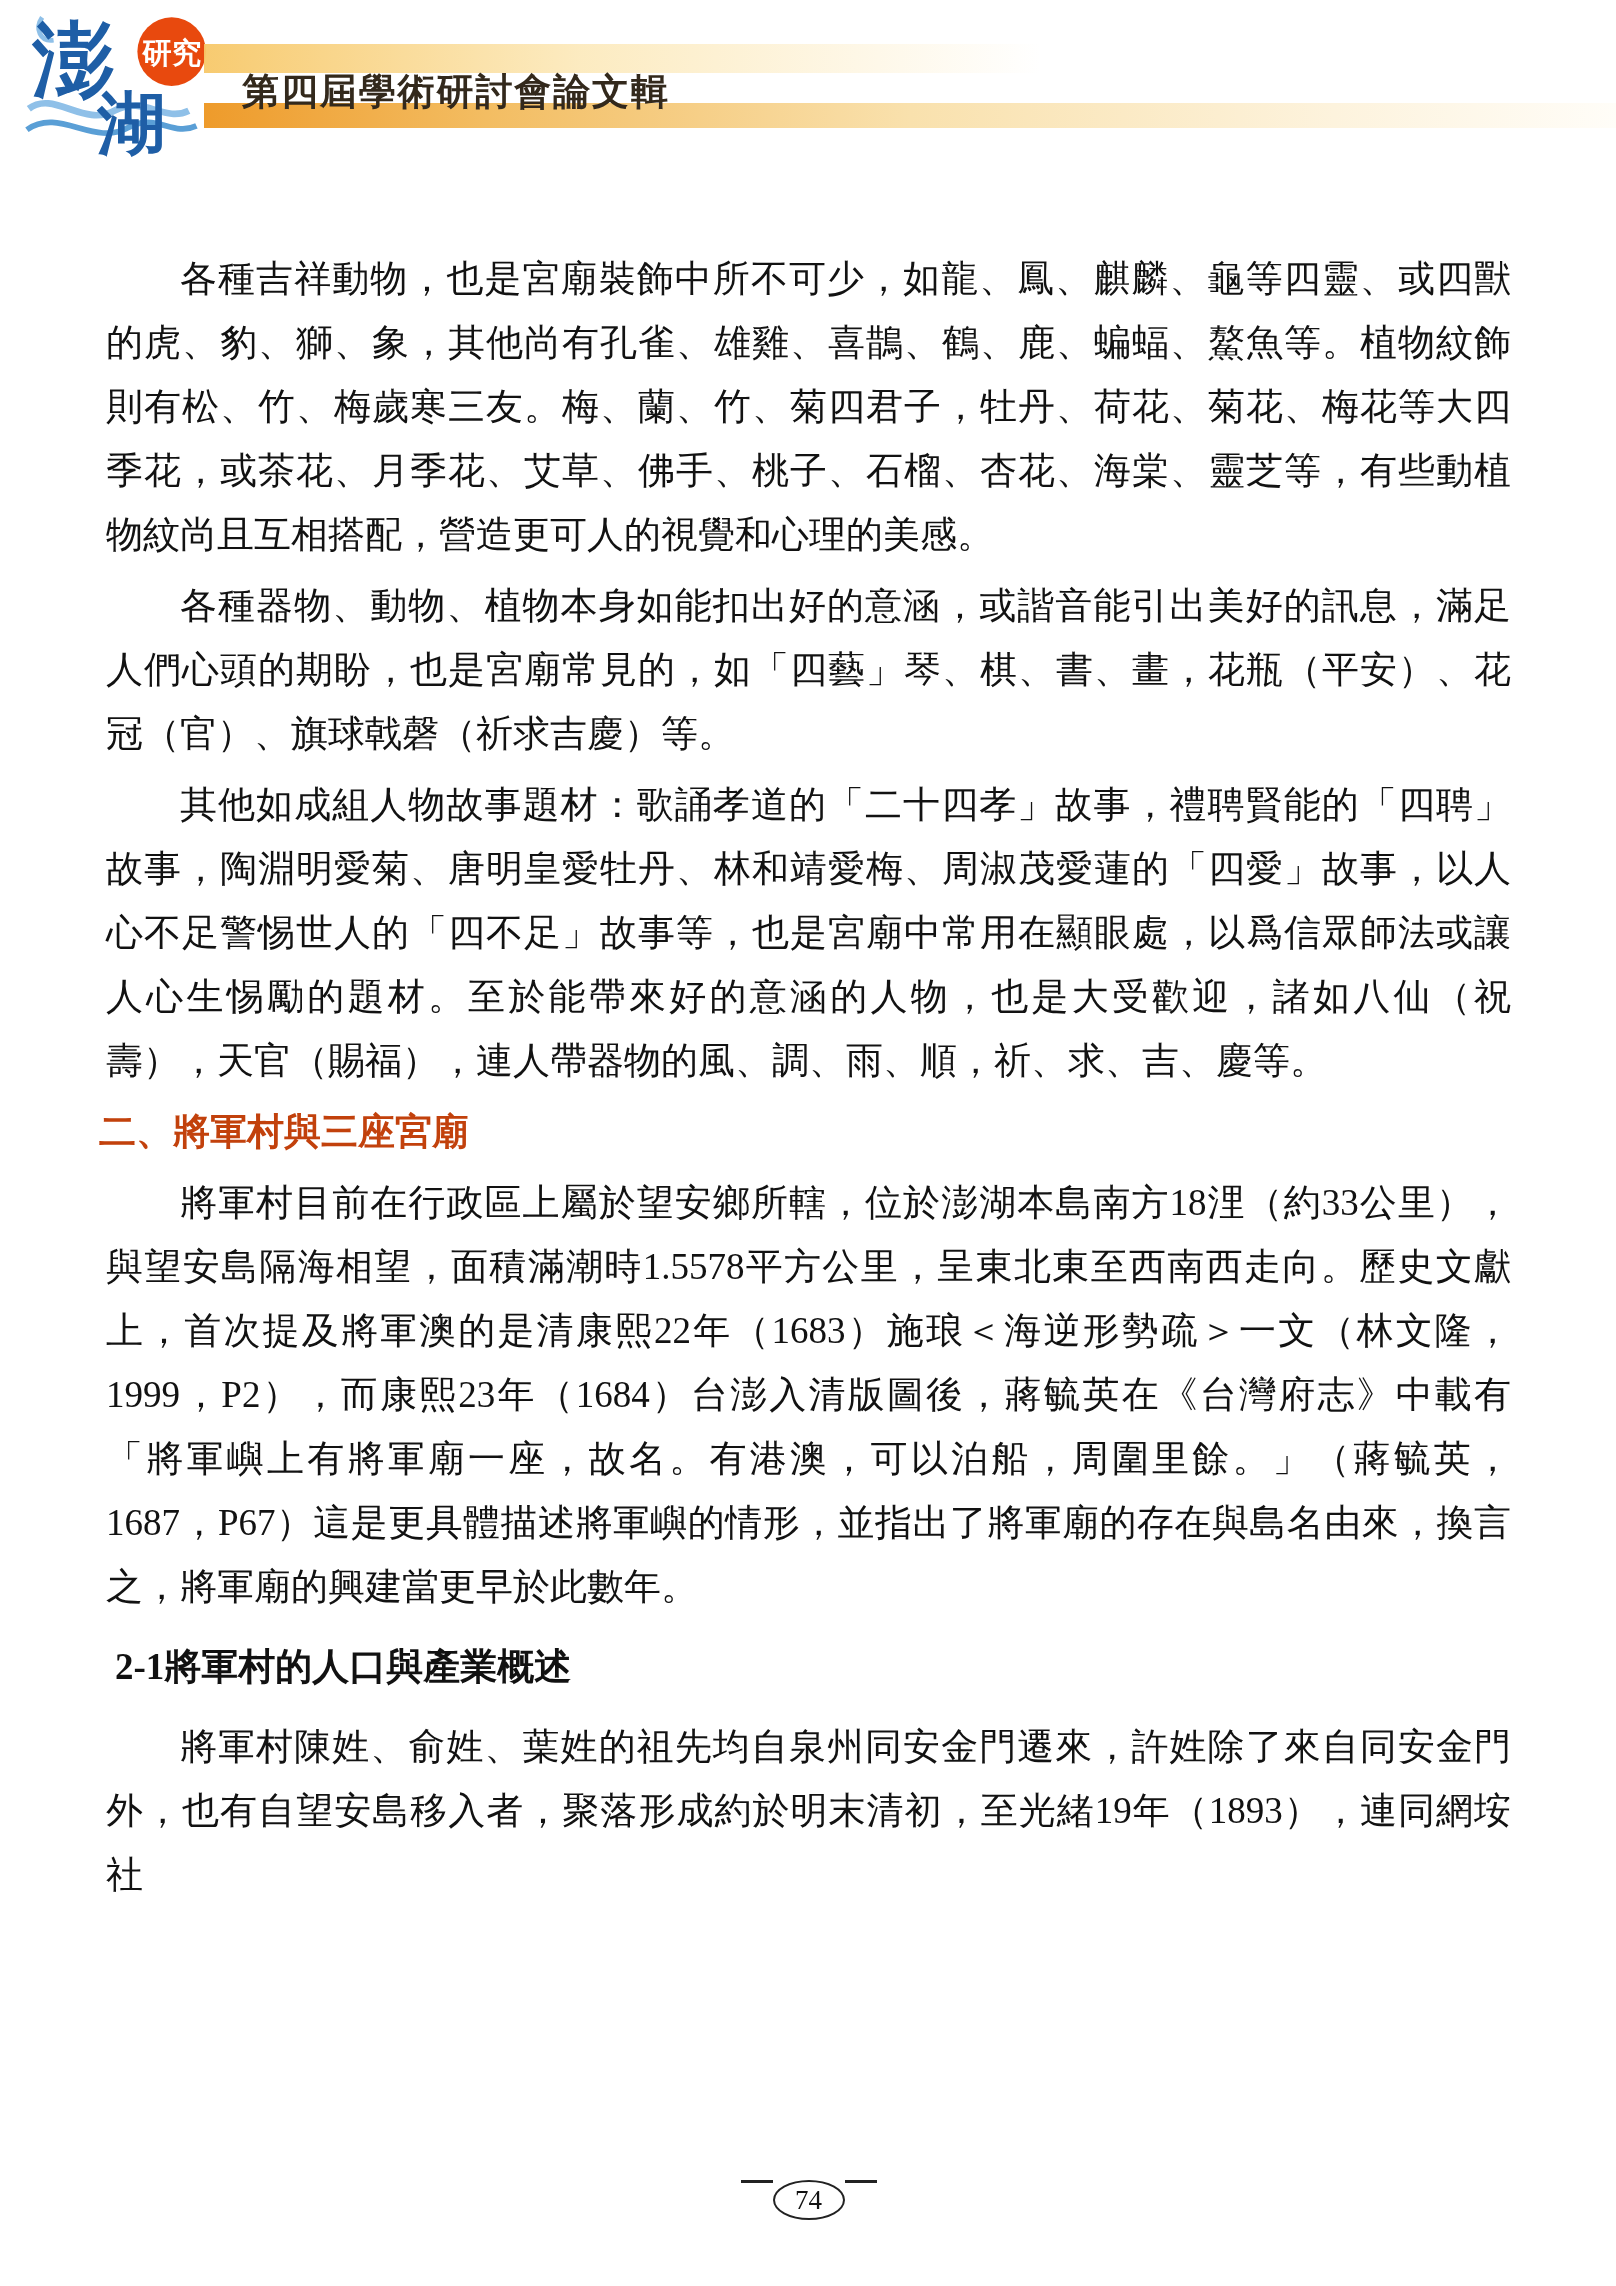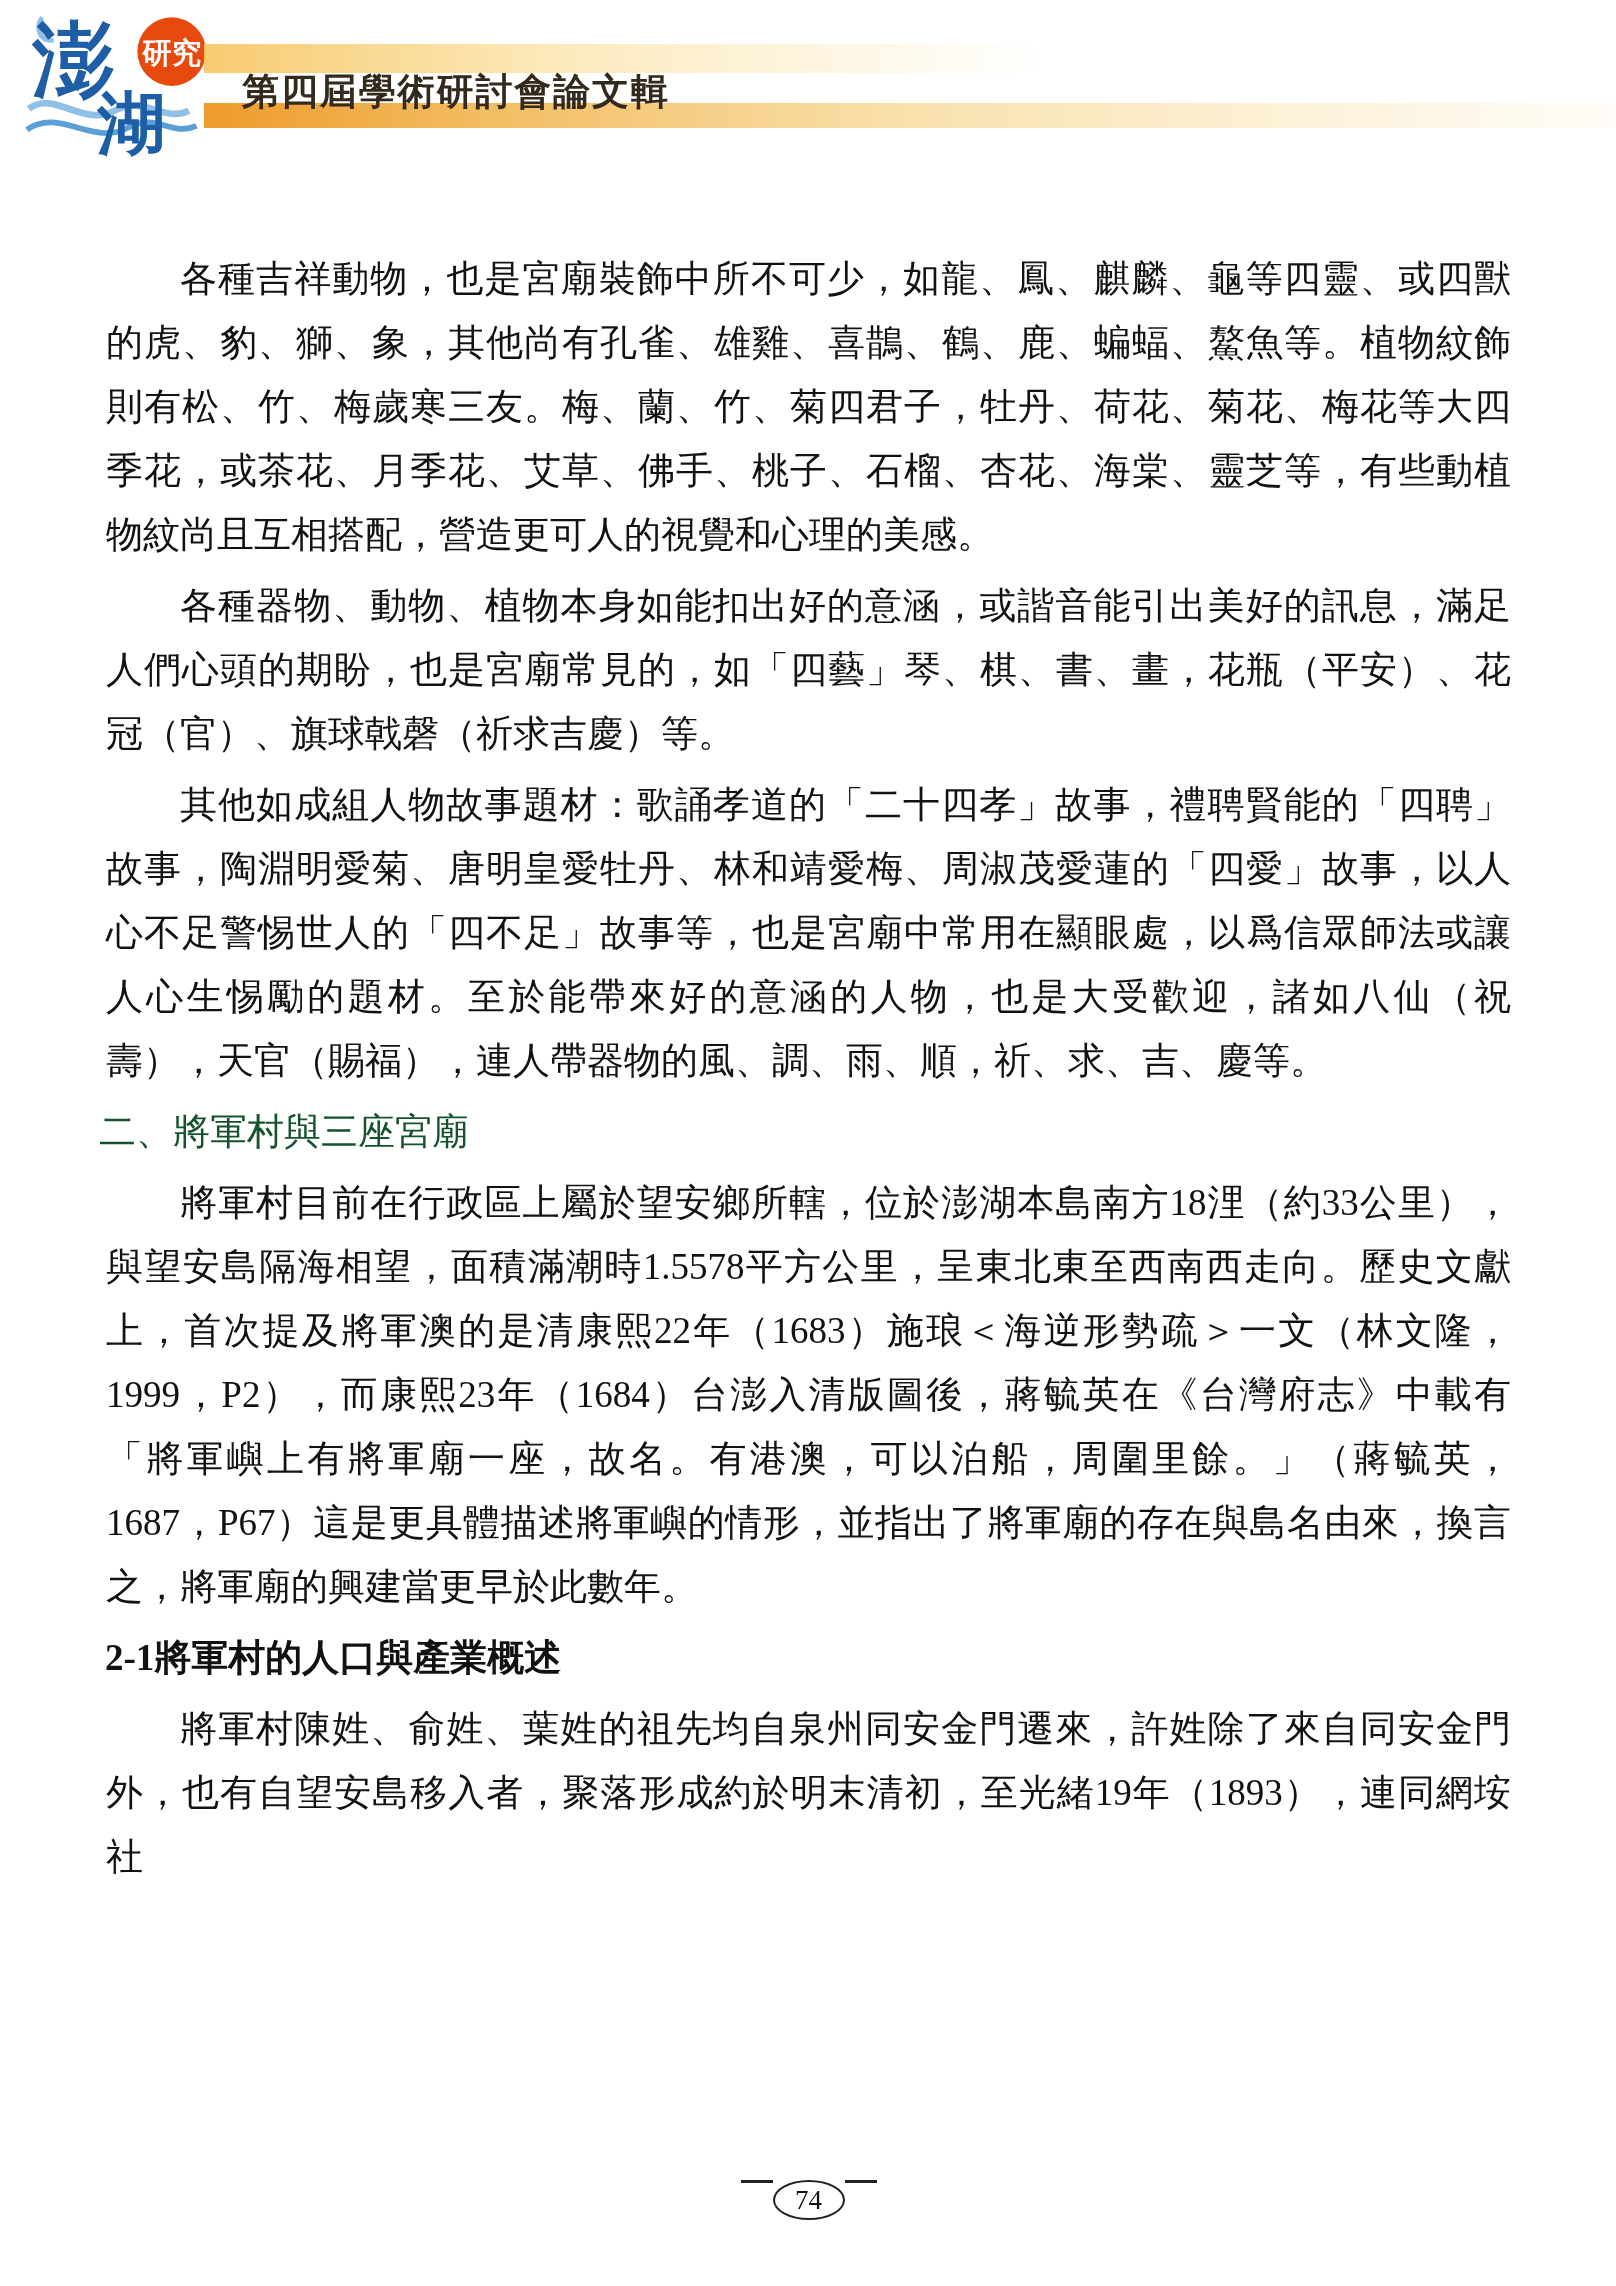--- a/index.html
+++ b/index.html
@@ -52,26 +52,26 @@
     text-align: justify;
     text-justify: inter-ideograph;
     text-indent: 2em;
     color: #121212;
   }
   .section-heading {
     margin: 0;
     font-family: "Liberation Sans", "DejaVu Sans", sans-serif;
     font-size: 37px;
     line-height: 64px;
-    font-weight: 400;
-    color: #14532d;
+    font-weight: 700;
+    color: #c2410c;
     text-indent: 0;
   }
   .sub-heading {
-    margin: 6px;
+    margin: 16px;
     font-size: 37px;
     line-height: 64px;
     font-weight: 700;
     color: #111111;
     text-indent: 0;
   }
 
   
   .footer {
     position: absolute;

